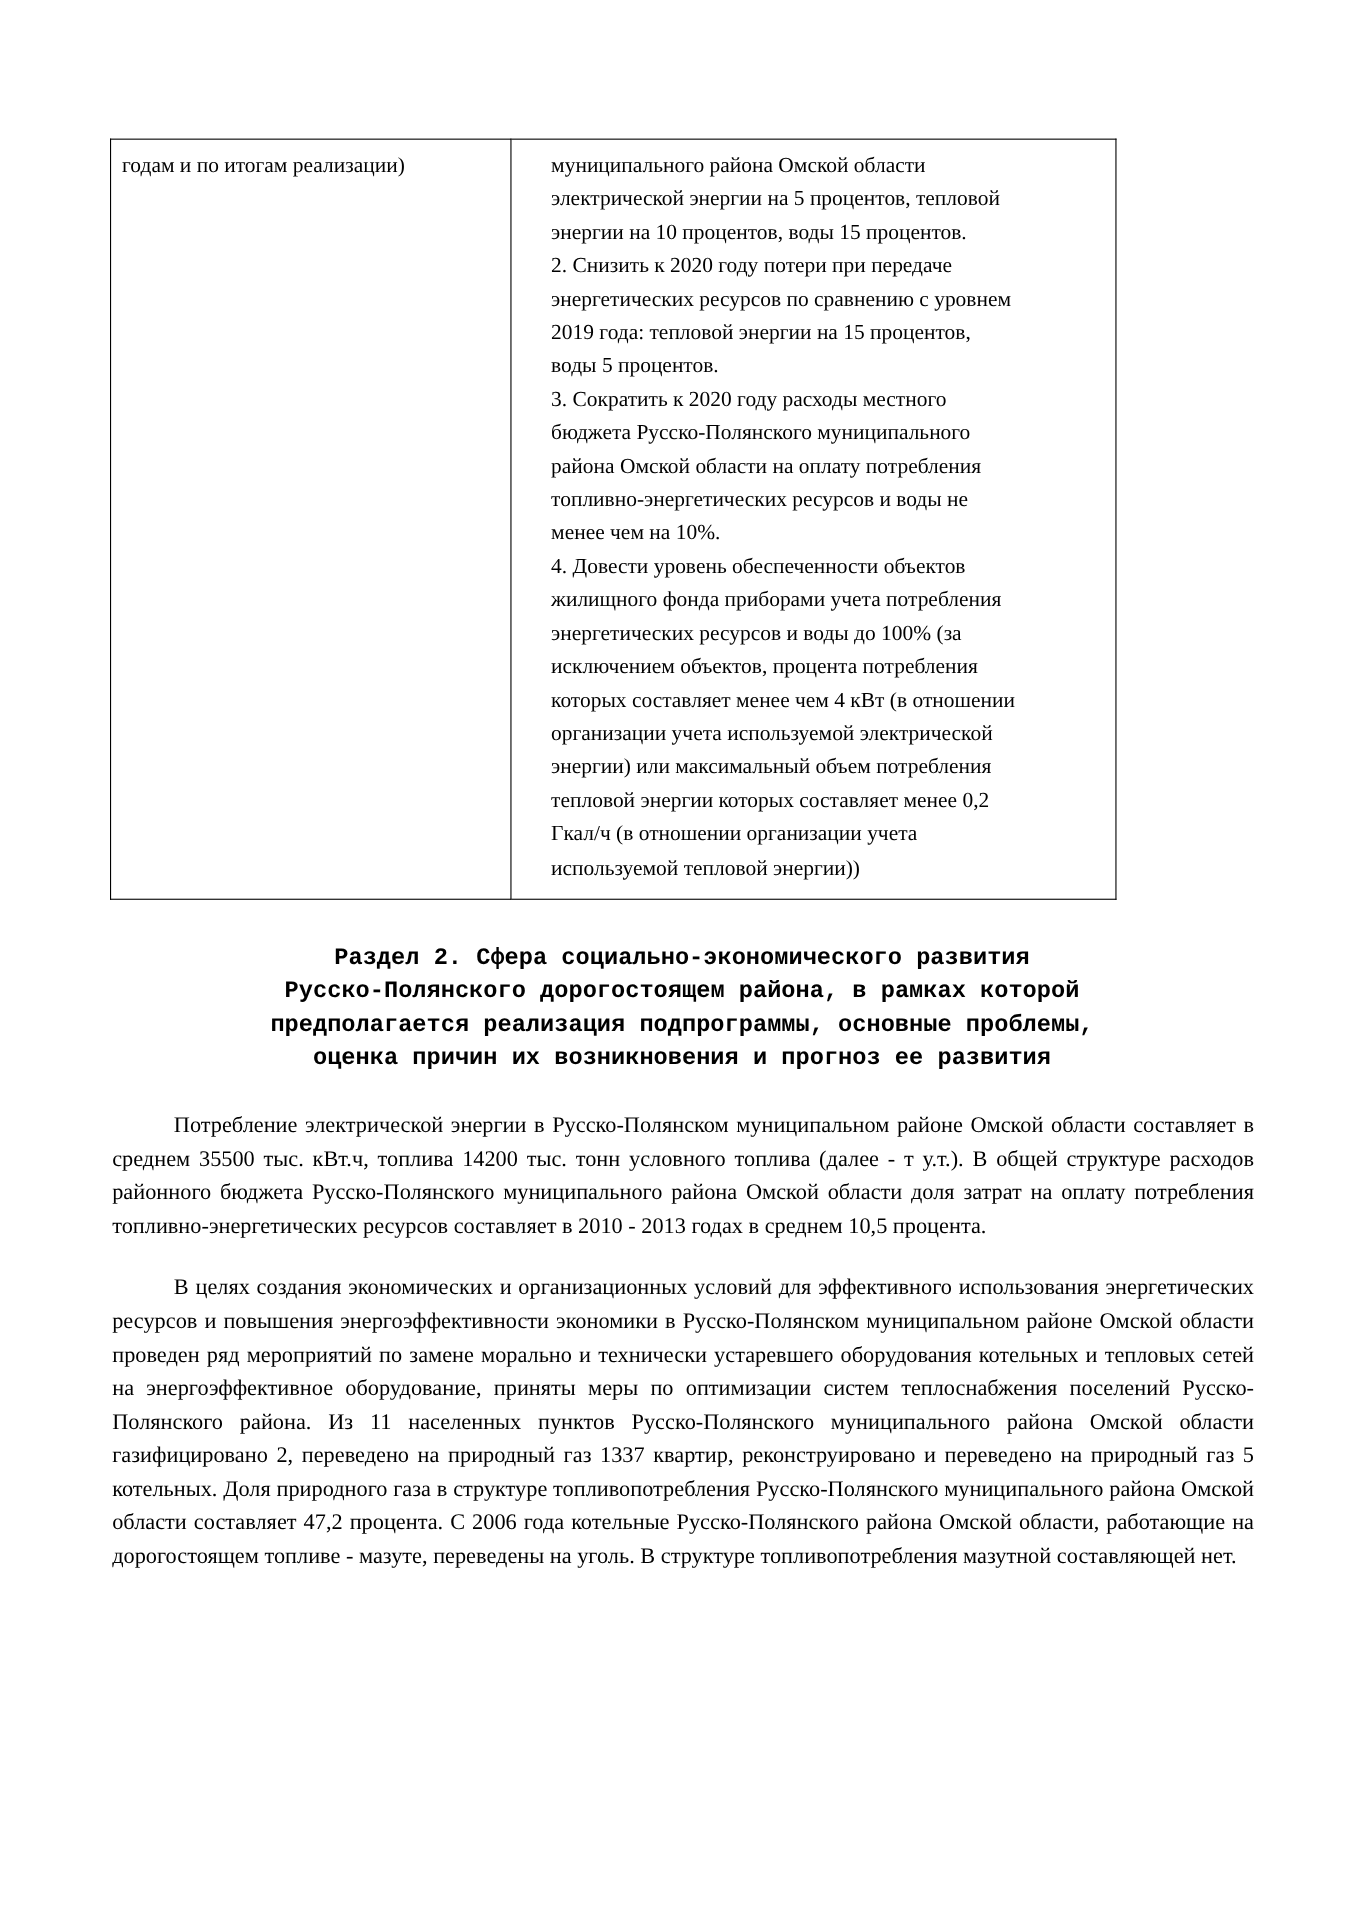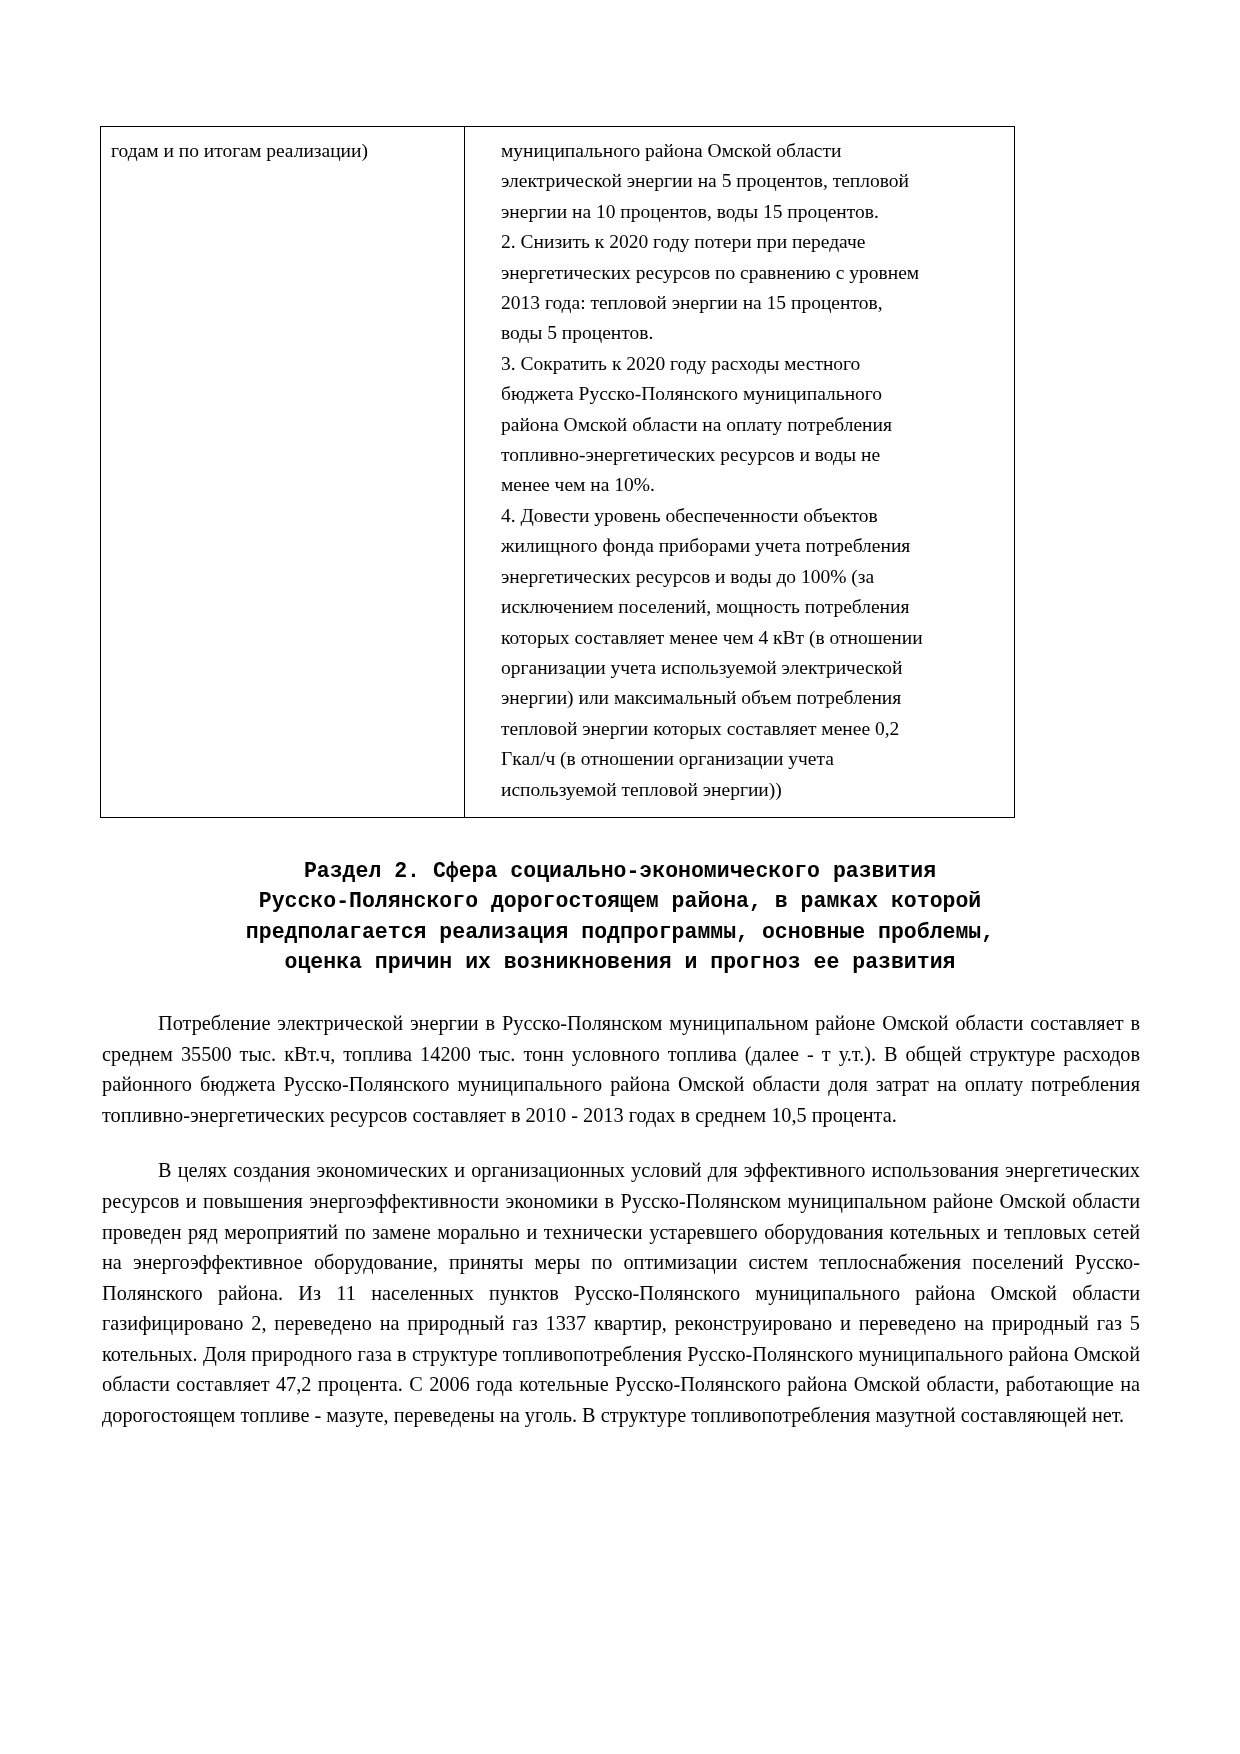--- a/index.html
+++ b/index.html
@@ -83,31 +83,31 @@
       <tr>
         <td class="col-left">
           <span class="cell-line">годам и по итогам реализации)</span>
         </td>
         <td class="col-right">
           <span class="cell-line">муниципального района Омской области</span>
           <span class="cell-line">электрической энергии на 5 процентов, тепловой</span>
           <span class="cell-line">энергии на 10 процентов, воды 15 процентов.</span>
           <span class="cell-line">2. Снизить к 2020 году потери при передаче</span>
           <span class="cell-line">энергетических ресурсов по сравнению с уровнем</span>
-          <span class="cell-line">2013 года: тепловой энергии на 15 процентов,</span>
+          <span class="cell-line">2019 года: тепловой энергии на 15 процентов,</span>
           <span class="cell-line">воды 5 процентов.</span>
           <span class="cell-line">3. Сократить к 2020 году расходы местного</span>
           <span class="cell-line">бюджета Русско-Полянского муниципального</span>
           <span class="cell-line">района Омской области на оплату потребления</span>
           <span class="cell-line">топливно-энергетических ресурсов и воды не</span>
           <span class="cell-line">менее чем на 10%.</span>
           <span class="cell-line">4. Довести уровень обеспеченности объектов</span>
           <span class="cell-line">жилищного фонда приборами учета потребления</span>
           <span class="cell-line">энергетических ресурсов и воды до 100% (за</span>
-          <span class="cell-line">исключением поселений, мощность потребления</span>
+          <span class="cell-line">исключением объектов, процента потребления</span>
           <span class="cell-line">которых составляет менее чем 4 кВт (в отношении</span>
           <span class="cell-line">организации учета используемой электрической</span>
           <span class="cell-line">энергии) или максимальный объем потребления</span>
           <span class="cell-line">тепловой энергии которых составляет менее 0,2</span>
           <span class="cell-line">Гкал/ч (в отношении организации учета</span>
           <span class="cell-line">используемой тепловой энергии))</span>
         </td>
       </tr>
     </tbody>
   </table>

